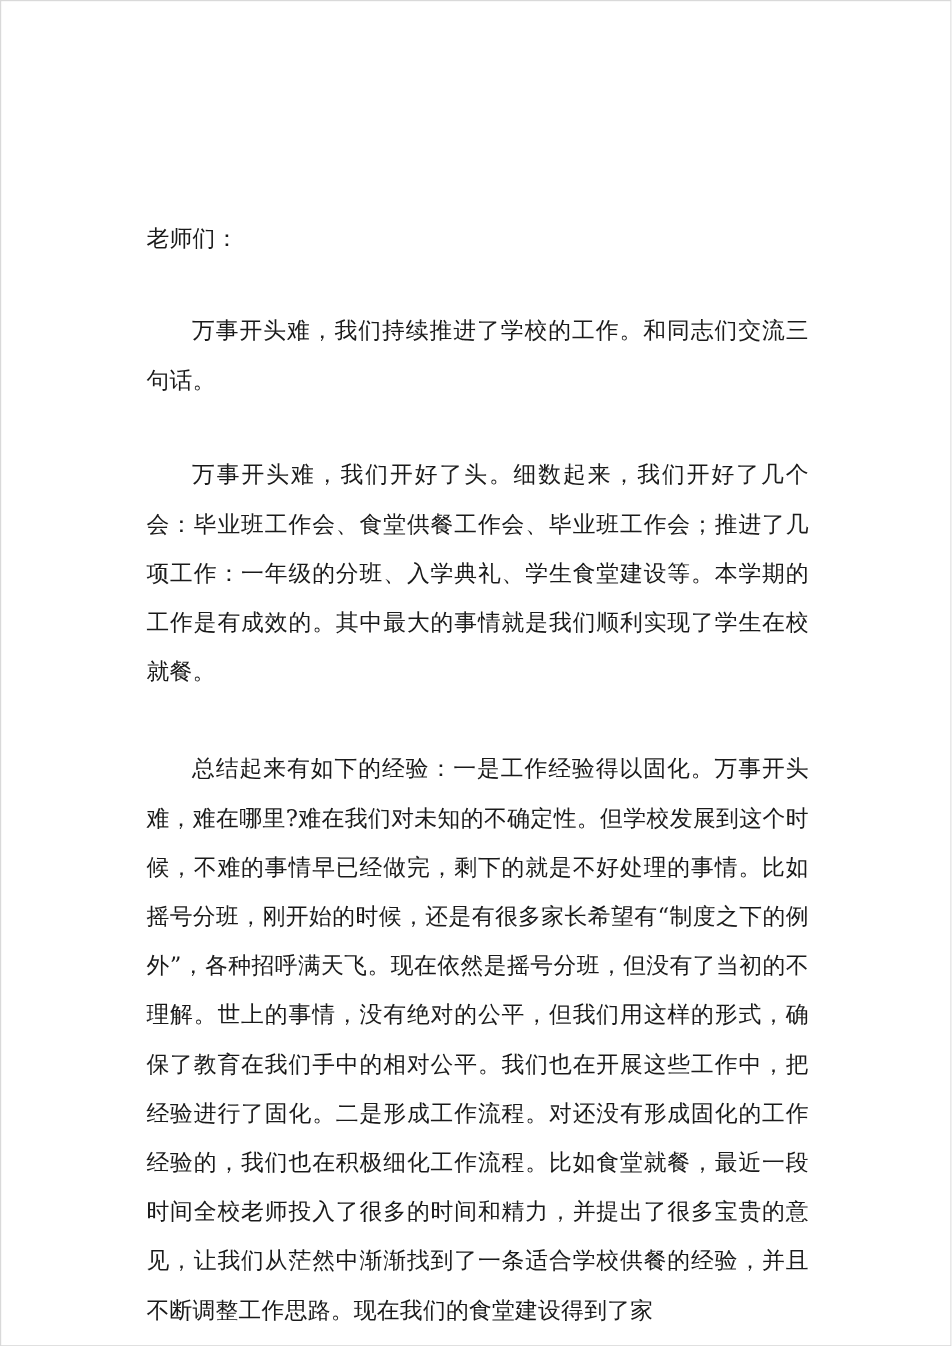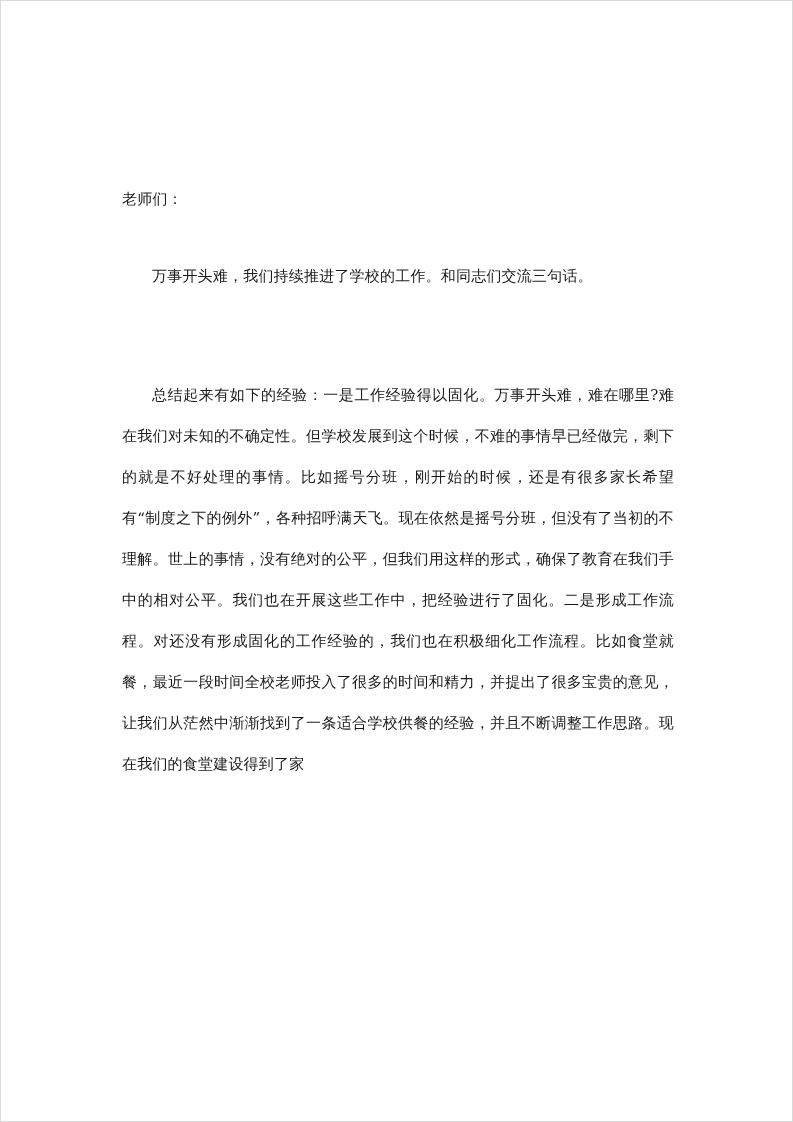--- a/index.html
+++ b/index.html
@@ -23,21 +23,21 @@
   }
   .page-body {
     position: absolute;
     left: 121px;
     top: 178px;
     width: 552px;
   }
   .para {
     margin: 0;
     font-family: "DejaVu Serif", "Liberation Serif", serif;
-    font-size: 15px;
+    font-size: 19px;
     line-height: 41px;
     color: #1a1a1a;
     text-align: justify;
     text-justify: inter-ideograph;
     letter-spacing: 0.2px;
     word-break: break-all;
     -webkit-font-smoothing: antialiased;
   }
   .para.indent {
     text-indent: 2em;
@@ -54,20 +54,21 @@
   <div class="page-body">
 
     <p class="para">老师们：</p>
 
     <div class="para-gap-sm"></div>
 
     <p class="para indent">万事开头难，我们持续推进了学校的工作。和同志们交流三句话。</p>
 
     <div class="para-gap-md"></div>
 
+    <p class="para indent">万事开头难，我们开好了头。细数起来，我们开好了几个会：毕业班工作会、食堂供餐工作会、毕业班工作会；推进了几项工作：一年级的分班、入学典礼、学生食堂建设等。本学期的工作是有成效的。其中最大的事情就是我们顺利实现了学生在校就餐。</p>
 
     <div class="para-gap-lg"></div>
 
     <p class="para indent">总结起来有如下的经验：一是工作经验得以固化。万事开头难，难在哪里?难在我们对未知的不确定性。但学校发展到这个时候，不难的事情早已经做完，剩下的就是不好处理的事情。比如摇号分班，刚开始的时候，还是有很多家长希望有“制度之下的例外”，各种招呼满天飞。现在依然是摇号分班，但没有了当初的不理解。世上的事情，没有绝对的公平，但我们用这样的形式，确保了教育在我们手中的相对公平。我们也在开展这些工作中，把经验进行了固化。二是形成工作流程。对还没有形成固化的工作经验的，我们也在积极细化工作流程。比如食堂就餐，最近一段时间全校老师投入了很多的时间和精力，并提出了很多宝贵的意见，让我们从茫然中渐渐找到了一条适合学校供餐的经验，并且不断调整工作思路。现在我们的食堂建设得到了家</p>
 
   </div>
 
 </div>
 
 </body></html>

